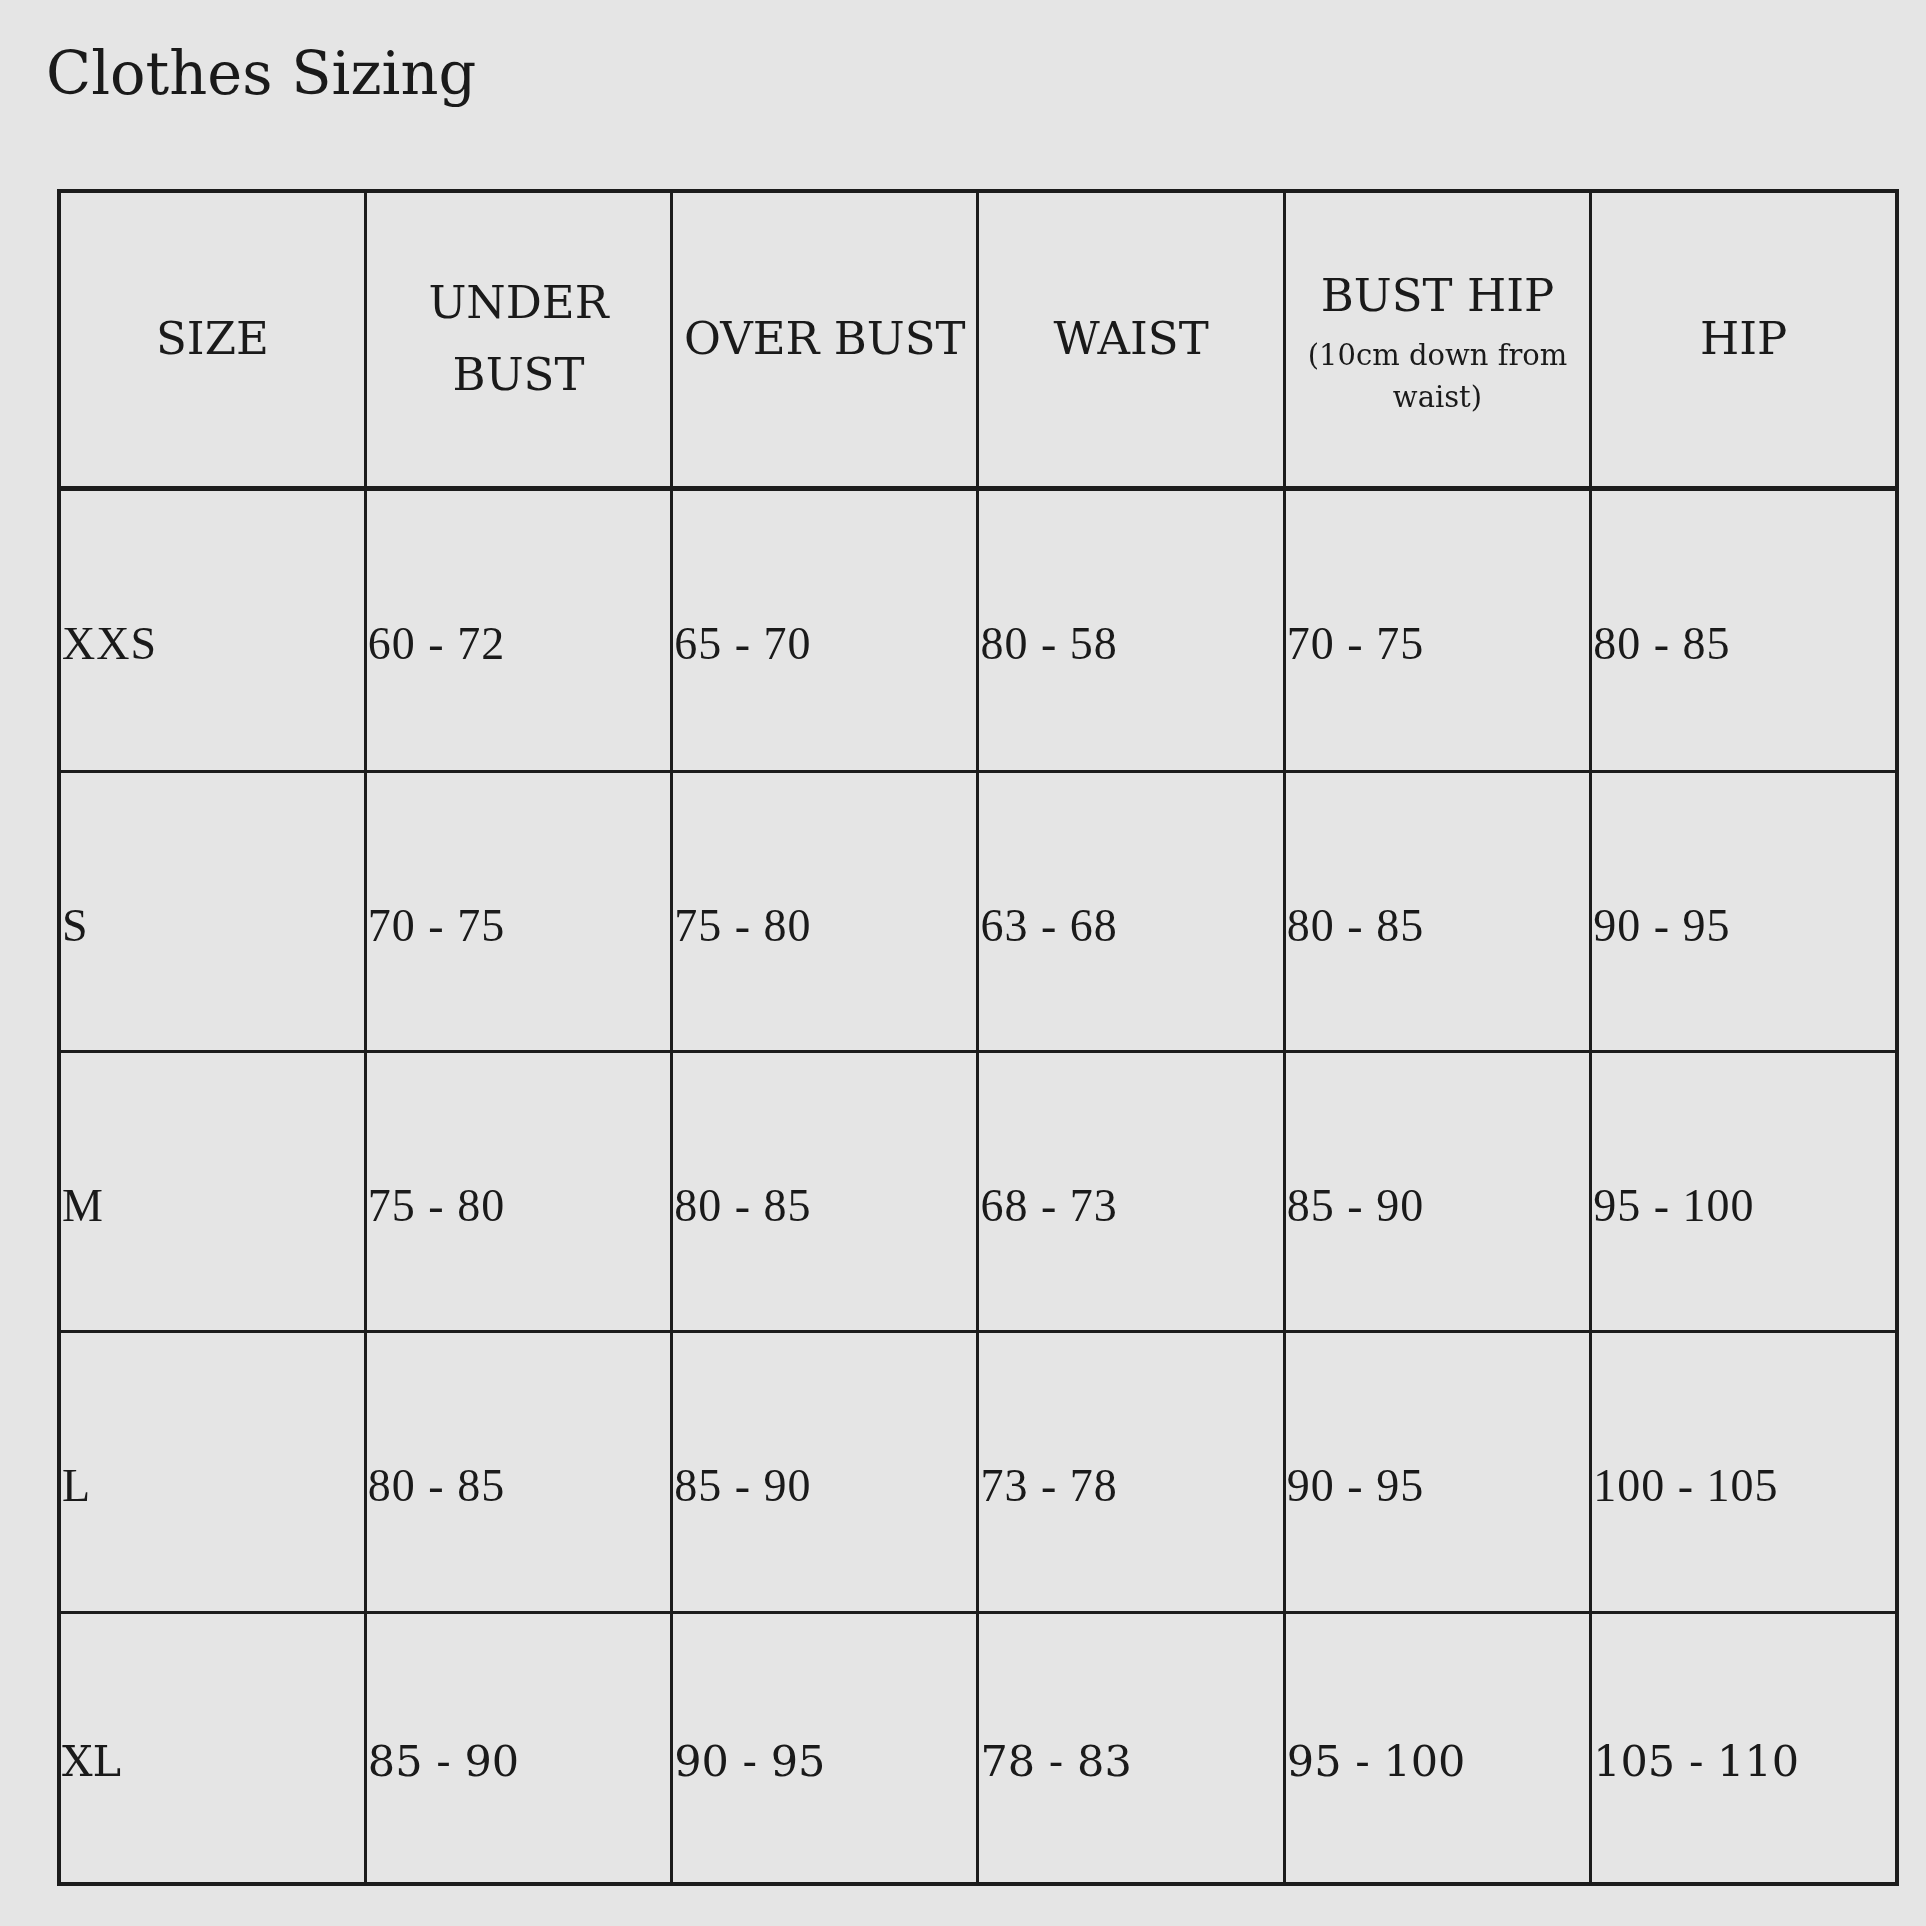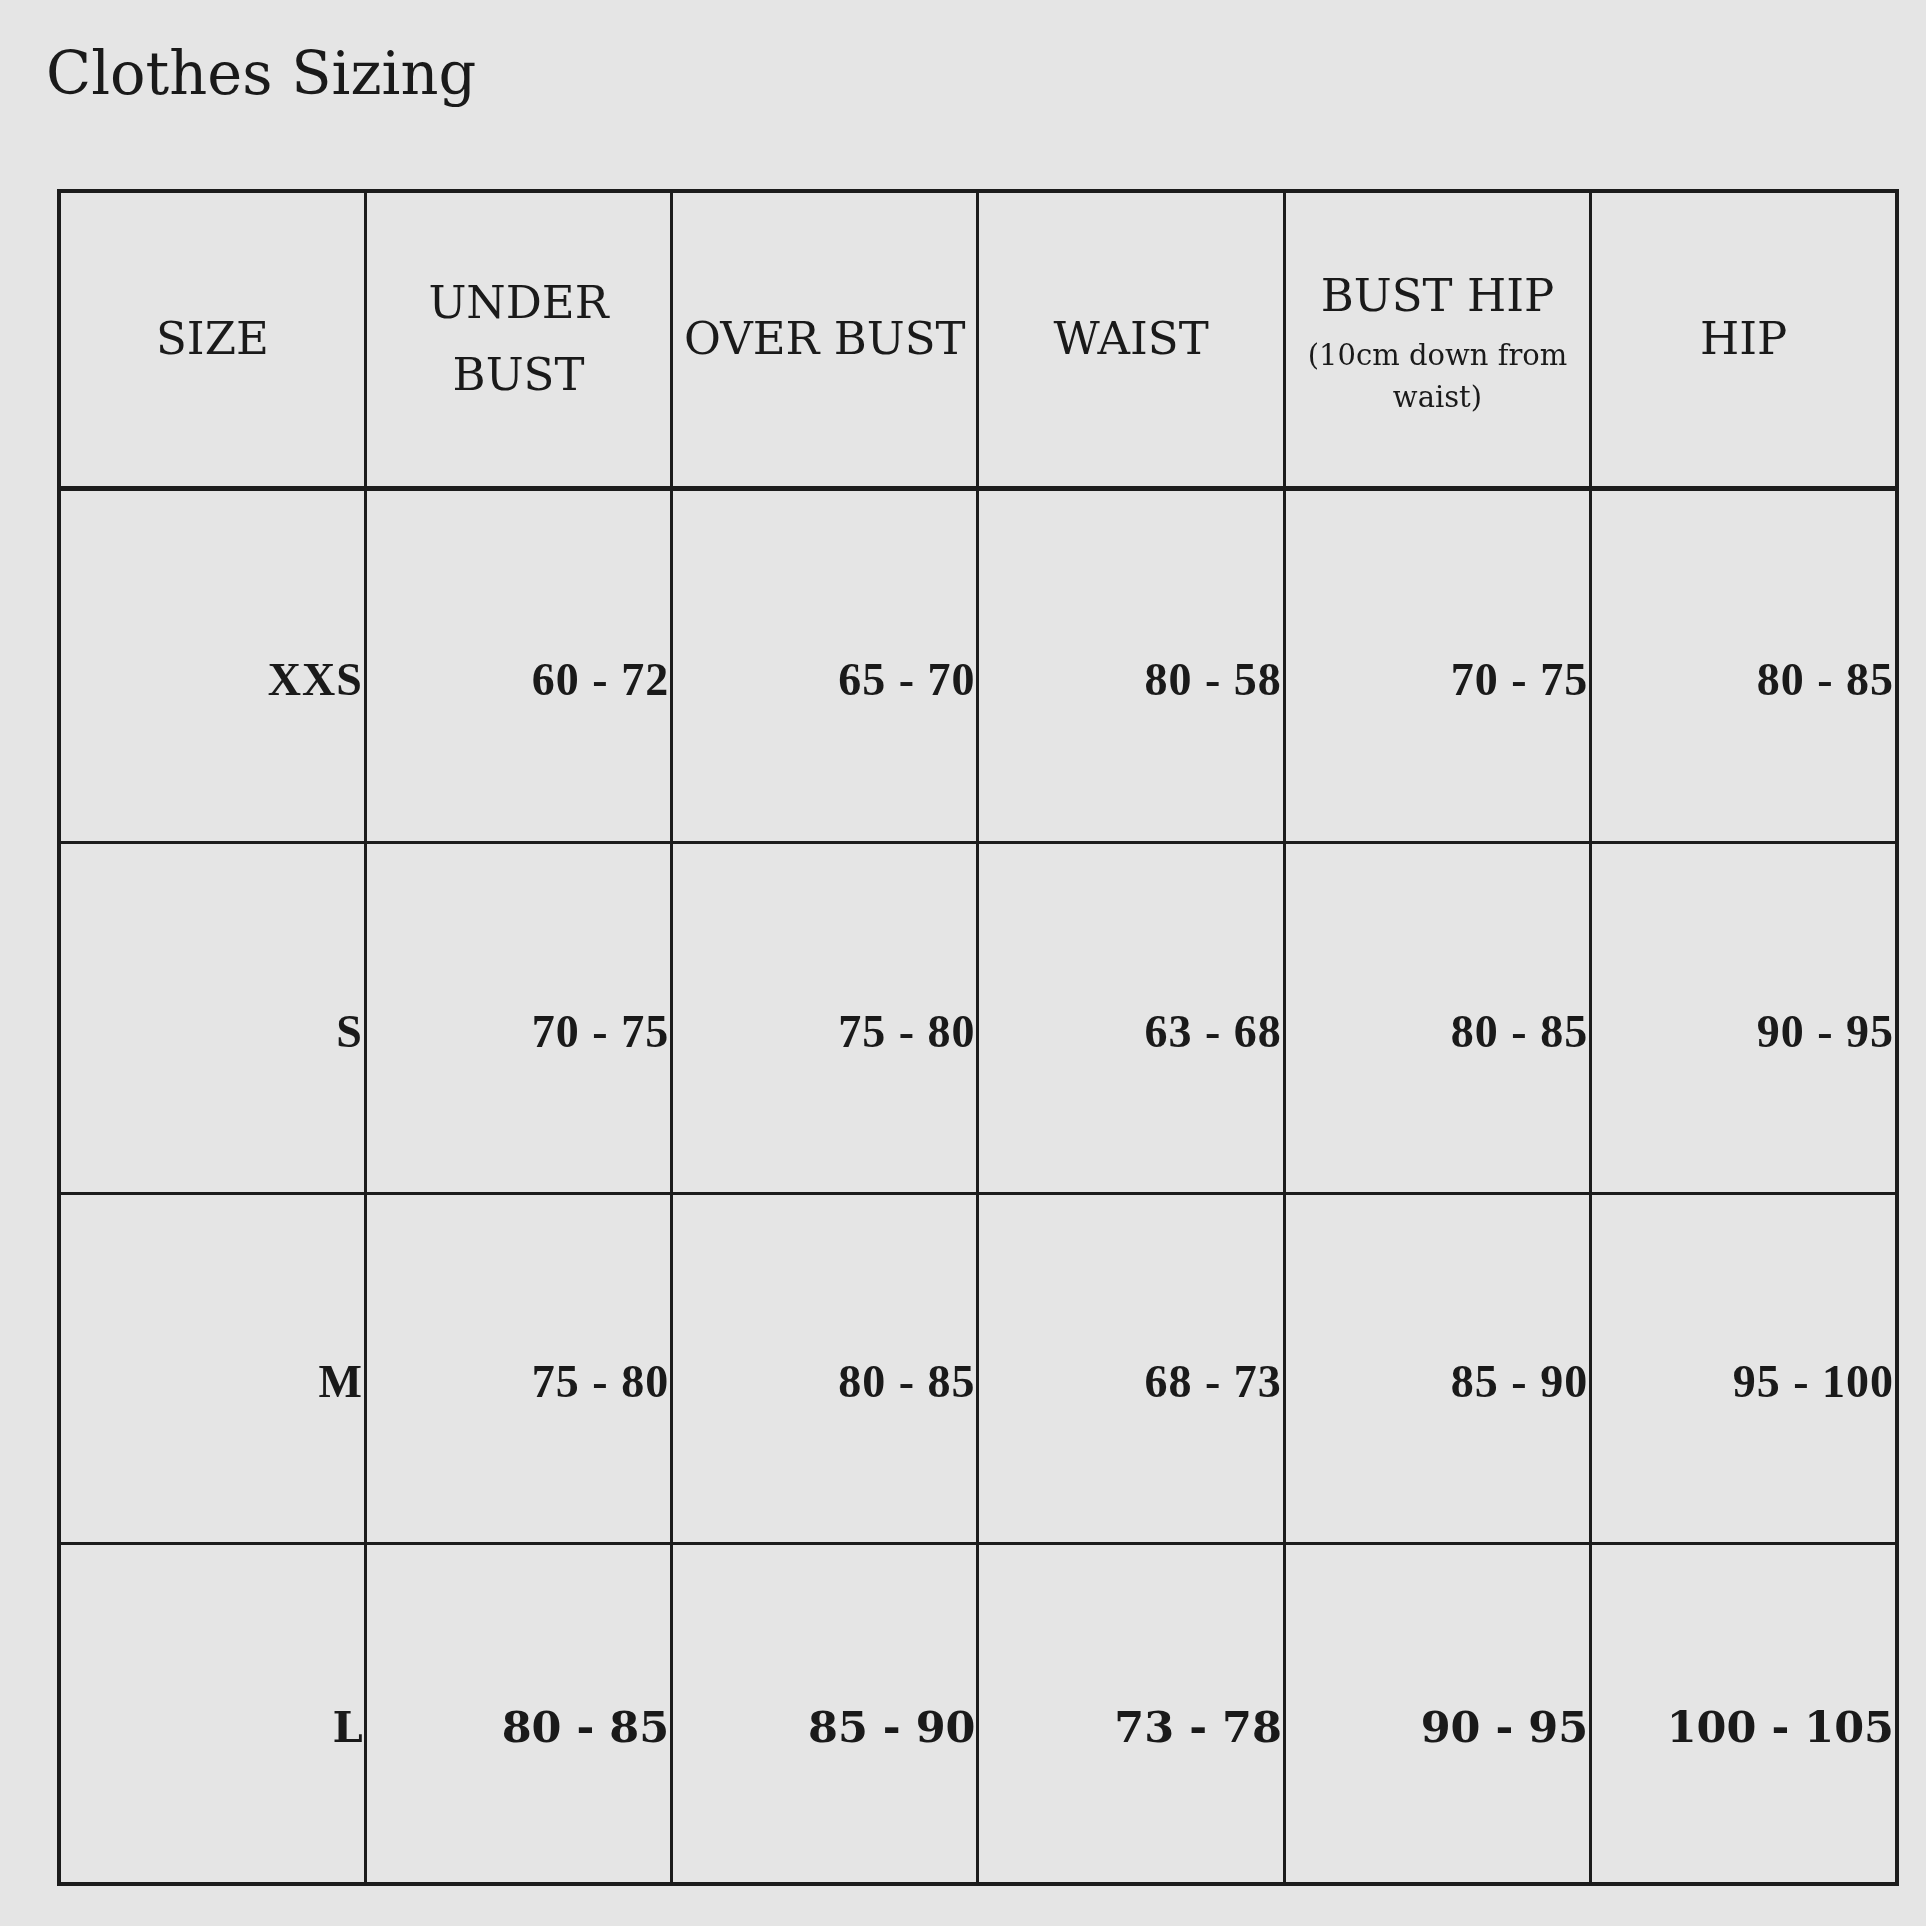--- a/index.html
+++ b/index.html
@@ -59,26 +59,25 @@
     font-size: 29px;
     line-height: 1.45;
     margin-top: 2px;
   }
   table.sizing th .col-note:empty {
     display: none;
   }
   table.sizing td {
     font-family: "Liberation Serif", serif;
     font-size: 46px;
-    text-align: right;
+    text-align: left;
     vertical-align: middle;
     padding-top: 28px; 
     color: #1a1a1a;
     letter-spacing: 1px;
-    font-weight: bold;
   }
   table.sizing tbody tr:last-child td {
     font-family: "DejaVu Serif", serif;
     font-size: 43px;
     letter-spacing: 0;
   }
 </style>
 </head>
 <body>
 
@@ -142,17 +141,25 @@
           <td>95 - 100</td>
         </tr>
         <tr>
           <td>L</td>
           <td>80 - 85</td>
           <td>85 - 90</td>
           <td>73 - 78</td>
           <td>90 - 95</td>
           <td>100 - 105</td>
         </tr>
+        <tr>
+          <td>XL</td>
+          <td>85 - 90</td>
+          <td>90 - 95</td>
+          <td>78 - 83</td>
+          <td>95 - 100</td>
+          <td>105 - 110</td>
+        </tr>
       </tbody>
   </table>
 
 </div>
 
 
 </body></html>

